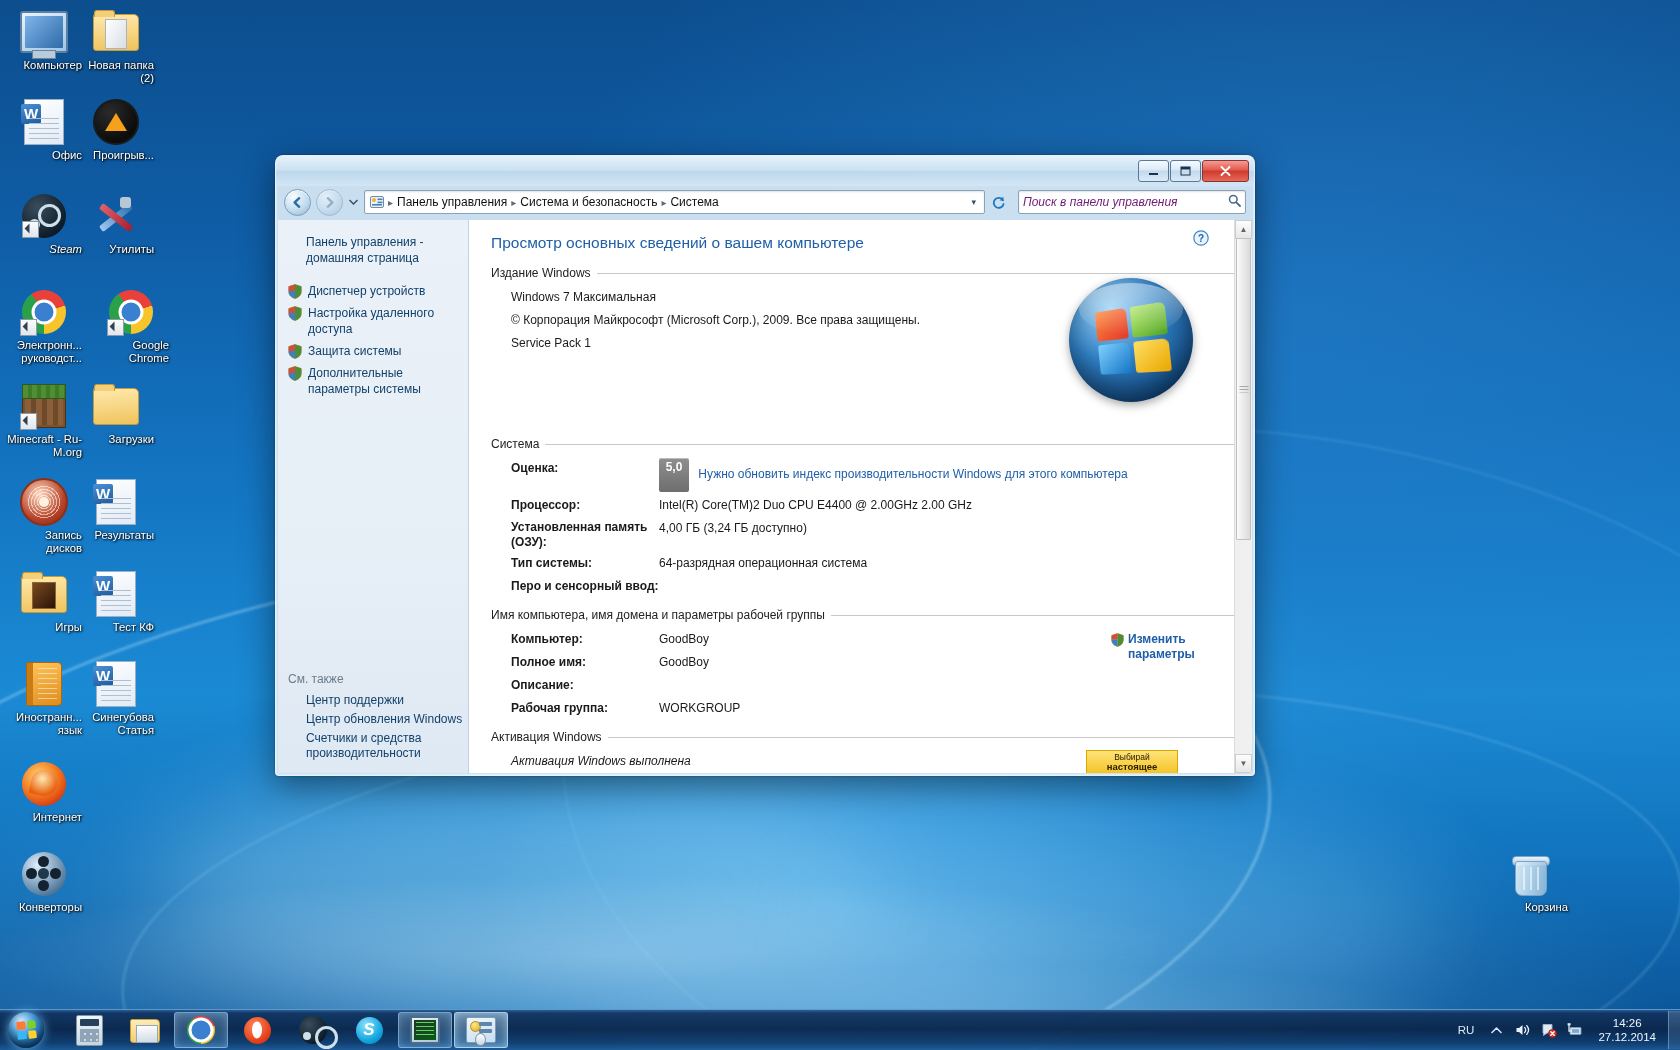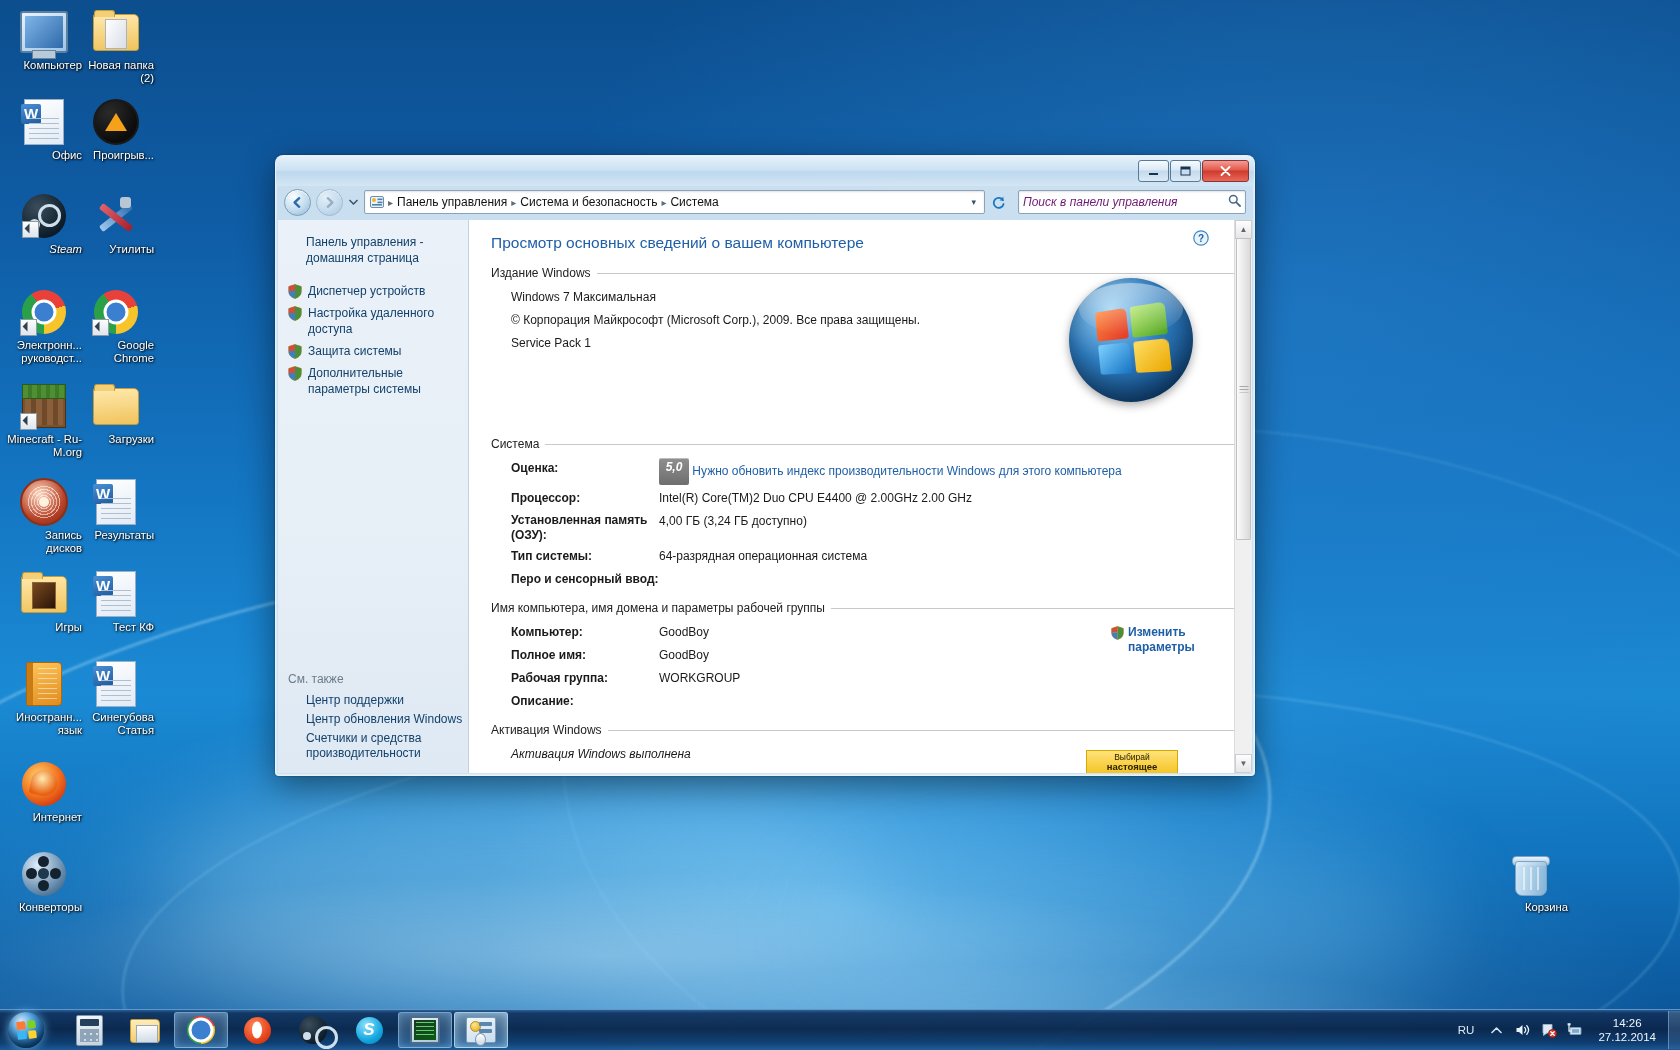--- a/index.html
+++ b/index.html
@@ -211,25 +211,24 @@
   .section{margin-bottom:8px;}
   .section-hdr{
     display:flex;align-items:center;font-size:12px;color:#222;gap:6px;margin-bottom:7px;
   }
   .section-hdr .rule{flex:1;height:1px;background:#c9c9c9;}
   .row{display:flex;font-size:12px;color:#1a1a1a;line-height:20px;margin-bottom:3px;}
   .row .k{width:148px;flex:none;padding-left:20px;color:#1a1a1a;font-weight:bold;}
   .row .v{flex:1;}
   .row .k.wrap{line-height:15px;padding-top:2px;}
   .rating-badge{
-    display:inline-block;min-width:24px;height:27px;line-height:18px;text-align:center;
+    display:inline-block;min-width:24px;height:34px;line-height:18px;text-align:center;
     background:linear-gradient(180deg,#8f8f8f,#6e6e6e);color:#fff;font-size:12px;font-weight:bold;
-    border-radius:2px;padding:0 3px;vertical-align:middle;
+    border-radius:2px;padding:0 3px;margin-right:6px;vertical-align:middle;
     box-shadow:inset 0 1px 0 rgba(255,255,255,0.4);
-    font-style:italic;
   }
   .link{color:#1f5fa8;cursor:pointer;}
   .side-link{position:absolute;right:28px;display:flex;align-items:flex-start;gap:3px;font-size:12px;color:#1f5fa8;cursor:pointer;line-height:15px;width:96px;}
   #winlogo{
     position:absolute;right:42px;top:58px;width:124px;height:124px;border-radius:50%;
     background:radial-gradient(circle at 34% 26%,#9fd4f5 0%,#2f7fc4 42%,#0c3c6e 85%);
     box-shadow:0 3px 10px rgba(0,0,0,0.35), inset 0 -10px 24px rgba(0,0,0,0.35);
     display:flex;align-items:center;justify-content:center;overflow:hidden;
   }
   #winlogo .flag{width:72px;height:66px;display:grid;grid-template-columns:1fr 1fr;grid-template-rows:1fr 1fr;gap:4px;transform:perspective(130px) rotateY(-12deg) rotate(-6deg);}
@@ -394,21 +393,21 @@
   </div>
 
   <div class="dicon" style="left:6px;top:288px;">
     <div class="glyph">
         <div class="ic-chrome"></div>
         <div class="shortcut-arrow"></div>
       </div>
     <div class="lbl">Электронн... руководст...</div>
   </div>
 
-  <div class="dicon" style="left:78px;top:288px;">
+  <div class="dicon" style="left:93px;top:288px;">
     <div class="glyph">
         <div class="ic-chrome"></div>
         <div class="shortcut-arrow"></div>
       </div>
     <div class="lbl">Google Chrome</div>
   </div>
 
   <div class="dicon" style="left:6px;top:382px;">
     <div class="glyph">
         <div class="ic-mc"></div>
@@ -725,26 +724,26 @@
 
           <div class="row">
             <div class="k">Компьютер:</div>
             <div class="v">GoodBoy</div>
           </div>
           <div class="row">
             <div class="k">Полное имя:</div>
             <div class="v">GoodBoy</div>
           </div>
           <div class="row">
+            <div class="k">Описание:</div>
+            <div class="v"></div>
+          </div>
+          <div class="row">
             <div class="k">Рабочая группа:</div>
             <div class="v">WORKGROUP</div>
-          </div>
-          <div class="row">
-            <div class="k">Описание:</div>
-            <div class="v"></div>
           </div>
 
           <div class="side-link" style="top:24px;font-weight:bold;">
             <span class="shield">
               <svg width="13" height="14" viewBox="0 0 14 15">
                   <path d="M7 0.6 L13.2 2.6 V7.4 C13.2 11 10.6 13.5 7 14.4 C3.4 13.5 0.8 11 0.8 7.4 V2.6 Z" fill="#f2c14a" stroke="#9c7a1c" stroke-width="0.8"></path>
                   <path d="M7 0.6 L13.2 2.6 V7.4 C13.2 11 10.6 13.5 7 14.4 Z" fill="#4a8e3c"></path>
                   <path d="M0.8 2.6 L7 0.6 V7 H0.8 Z" fill="#d34d3c"></path>
                   <path d="M0.8 7 H7 V14.4 C3.4 13.5 0.8 11 0.8 7.4 Z" fill="#3f7fc0"></path>
                 </svg>

